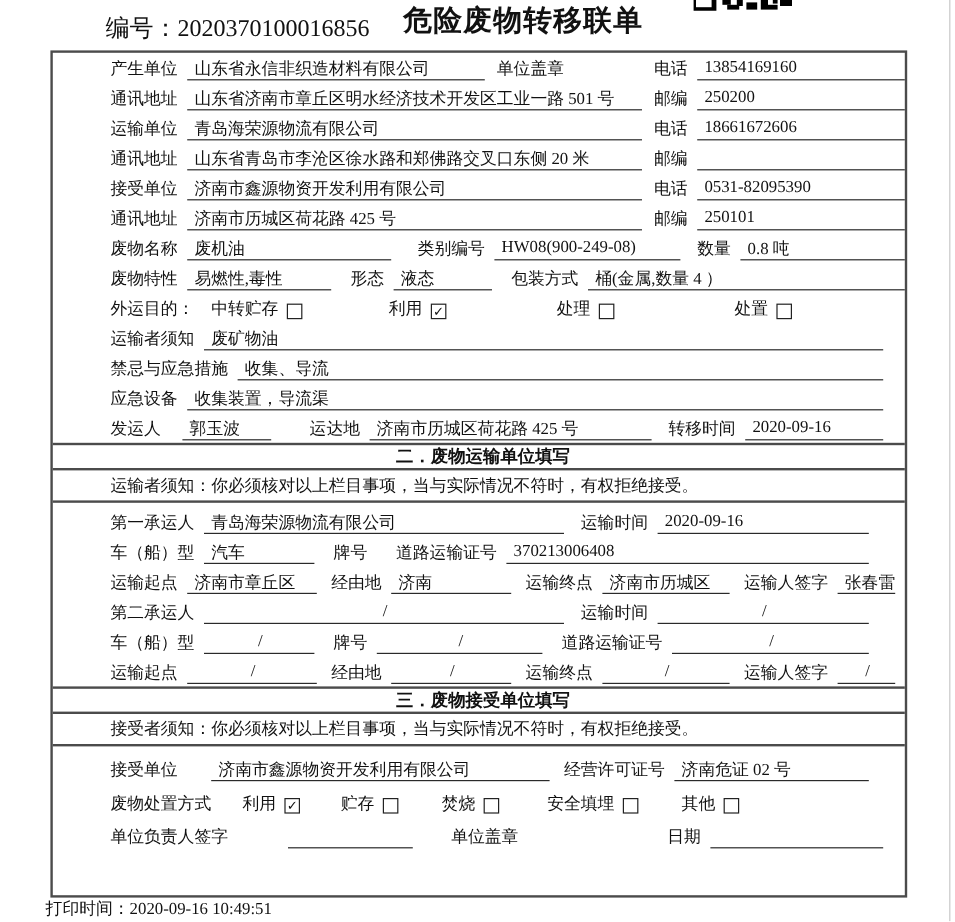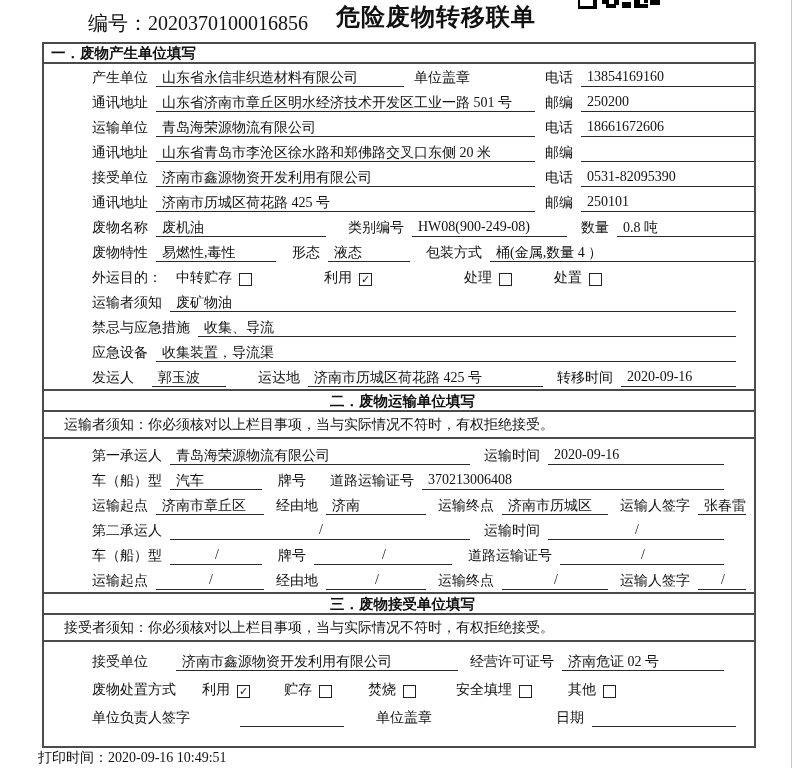--- a/index.html
+++ b/index.html
@@ -25,21 +25,21 @@
     border:2px solid #4b4b4b; background:#fff;
     display:flex; flex-direction:column;
   }
   .sec-header {
     height:20px; line-height:19px; padding-left:7px; font-weight:bold; font-size:14.5px;
     font-family:"Liberation Sans","DejaVu Sans",sans-serif;
     border-bottom:2px solid #4b4b4b; flex:none; white-space:nowrap;
   }
   .sec-header.mid { border-top:2px solid #4b4b4b; height:23px; line-height:21px;text-align:center; }
   .notice-row {
-    height:27px; padding:4px 0 0 20px; border-bottom:2px solid #4b4b4b; flex:none; white-space:nowrap;
+    height:27px; padding:4px 0 0 48px; border-bottom:2px solid #4b4b4b; flex:none; white-space:nowrap;
   }
   .row {
     flex:none; height:24px; display:flex; align-items:flex-end;
     padding:0 0 2px 48px; white-space:nowrap;
   }
   .row.h25 { height:25px; }
   .row.h28 { height:28px; }
   .lbl { margin-right:8px; flex:none; }
   .val {
     display:inline-block; border-bottom:1px solid #2a2a2a; padding:0 4px 0 6px;
@@ -79,21 +79,20 @@
     <rect x="36" y="0" width="5" height="5" fill="#000"></rect>
     <rect x="44" y="2" width="9" height="6" fill="#000"></rect>
     <rect x="56" y="0" width="6" height="8" fill="#000"></rect>
     <rect x="62" y="4" width="8" height="4" fill="#000"></rect>
     <rect x="72" y="0" width="10" height="5" fill="#000"></rect>
     <rect x="66" y="0" width="4" height="3" fill="#000"></rect>
   </svg>
 
   <div class="sheet">
 
-    <div class="sec-header">一．废物产生单位填写</div>
 
     <div class="row h25">
       <div class="lblock">
         <span class="lbl">产生单位</span>
         <span class="val" style="width:248px">山东省永信非织造材料有限公司</span>
         <span class="seal">单位盖章</span>
       </div>
       <span class="lbl">电话</span>
       <span class="val fill">13854169160</span>
     </div>
@@ -168,21 +167,21 @@
         <span class="cbox"></span>
       </span>
       <span class="opt" style="margin-left:72px">
         <span>利用</span>
         <span class="cbox">✓</span>
       </span>
       <span class="opt" style="margin-left:92px">
         <span>处理</span>
         <span class="cbox"></span>
       </span>
-      <span class="opt" style="margin-left:42px">
+      <span class="opt" style="margin-left:100px">
         <span>处置</span>
         <span class="cbox"></span>
       </span>
     </div>
 
     <div class="row h25">
       <span class="lbl">运输者须知</span>
       <span class="val fill mr18">废矿物油</span>
     </div>
 

